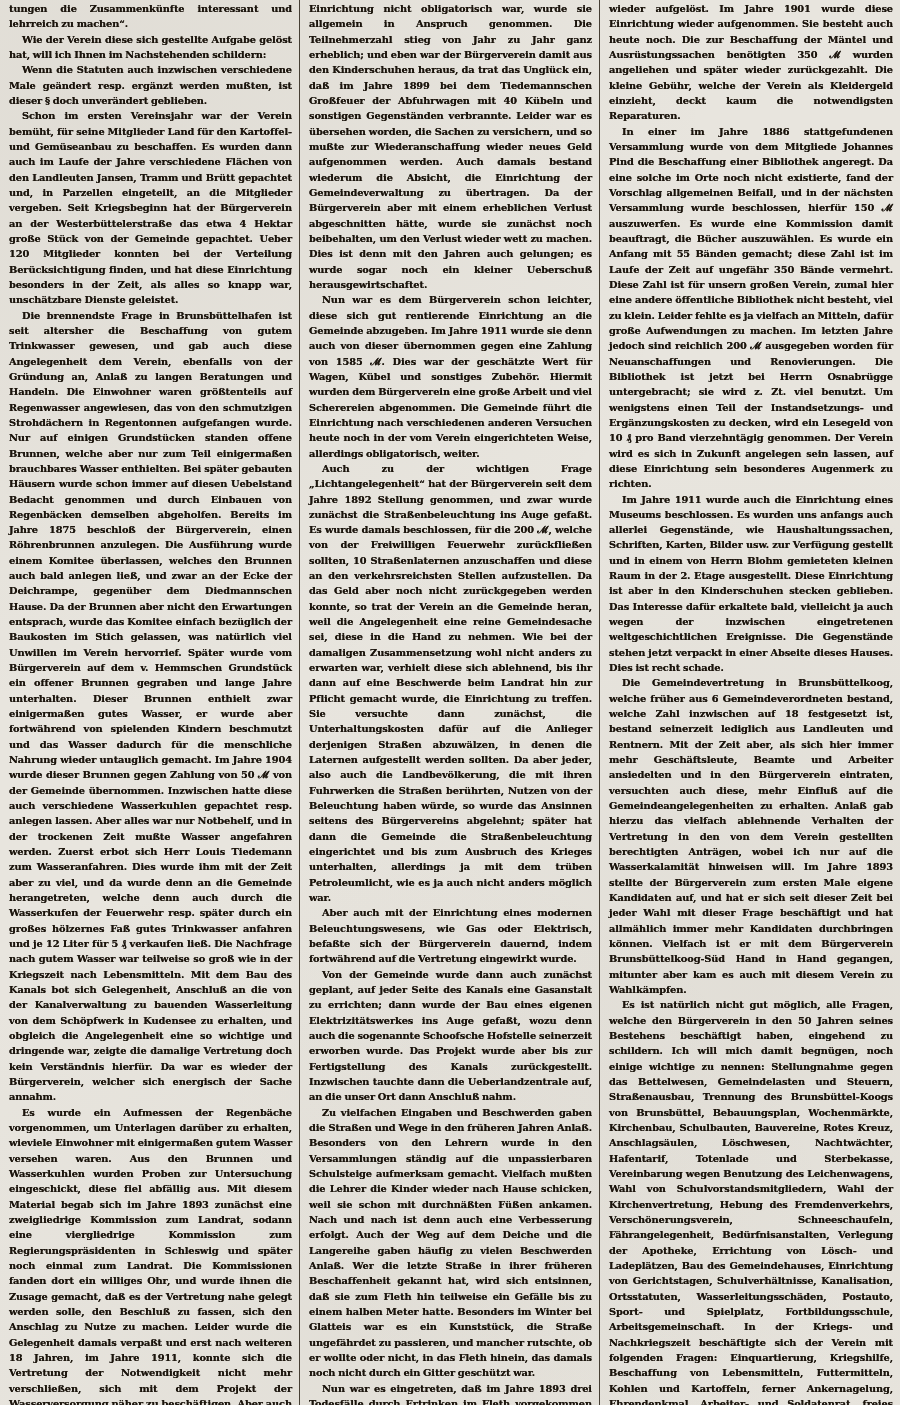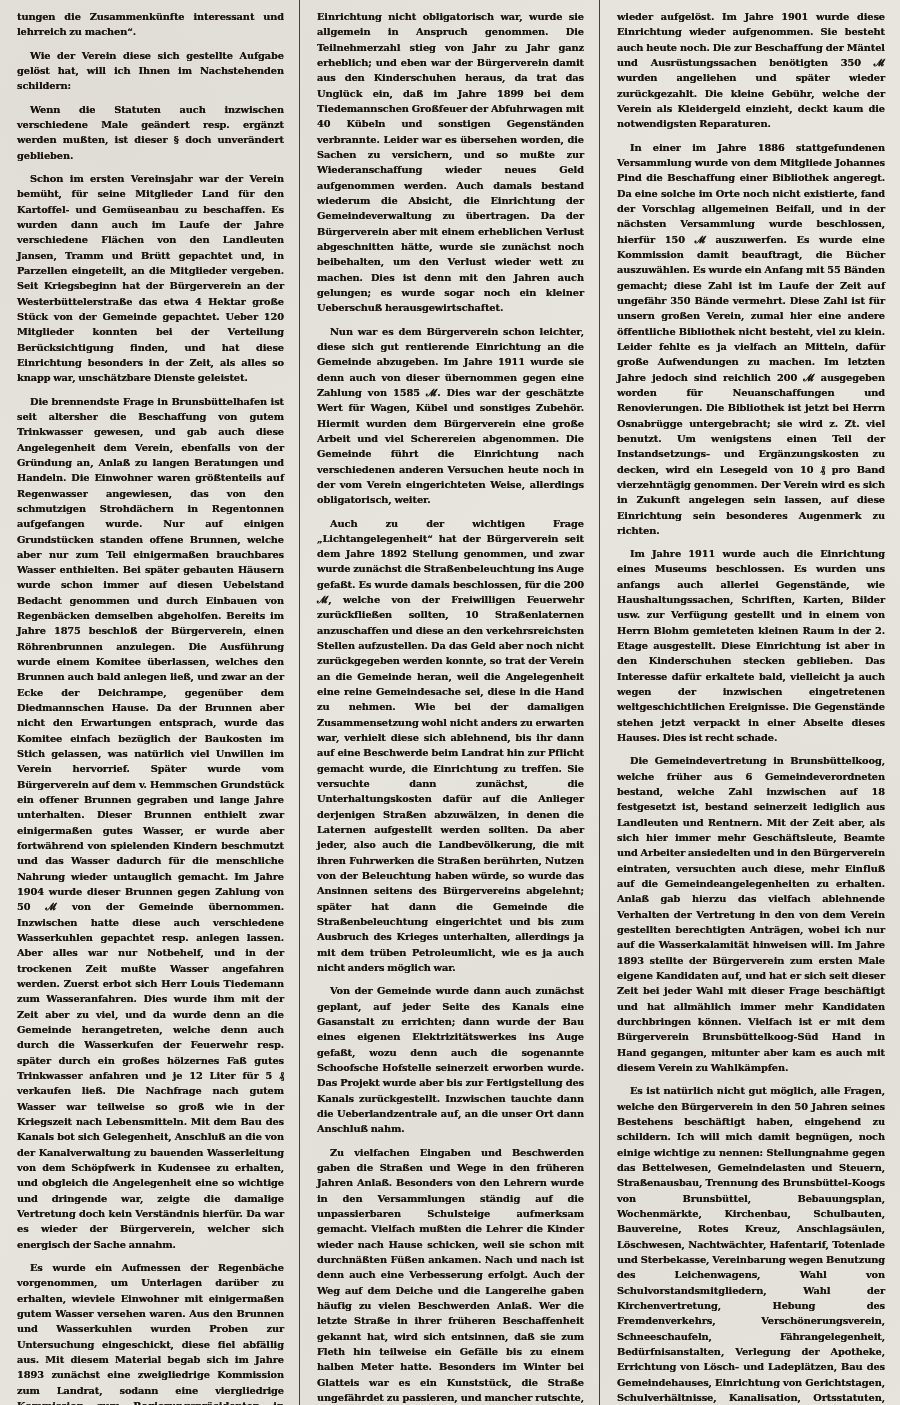--- a/index.html
+++ b/index.html
@@ -18,21 +18,21 @@
     color:#1c150d;
   }
   .col{
     box-sizing:border-box;
     width:300px;height:100%;
     overflow:hidden;
     padding:1px 7px 0 9px;
   }
   .col.rule{border-right:1.5px solid #463f34;}
   p.par{
-    margin:8px;
+    margin:0;
     font-size:9.8px;
     line-height:15.33px;
     text-align:justify;
     text-indent:13px;
     letter-spacing:-0.1px;
     word-spacing:-0.5px;
     hyphens:auto;-webkit-hyphens:auto;
     text-shadow:0 0 0.3px rgba(20,15,8,0.85);
   }
   p.par.noindent{text-indent:0;}
@@ -46,20 +46,21 @@
       <p class="par">Wie der Verein diese sich gestellte Aufgabe gelöst hat, will ich Ihnen im Nachstehenden schildern:</p>
       <p class="par">Wenn die Statuten auch inzwischen verschiedene Male geändert resp. ergänzt werden mußten, ist dieser § doch unverändert geblieben.</p>
       <p class="par">Schon im ersten Vereinsjahr war der Verein bemüht, für seine Mitglieder Land für den Kartoffel- und Gemüseanbau zu beschaffen. Es wurden dann auch im Laufe der Jahre verschiedene Flächen von den Landleuten Jansen, Tramm und Brütt gepachtet und, in Parzellen eingeteilt, an die Mitglieder vergeben. Seit Kriegsbeginn hat der Bürgerverein an der Westerbüttelerstraße das etwa 4 Hektar große Stück von der Gemeinde gepachtet. Ueber 120 Mitglieder konnten bei der Verteilung Berücksichtigung finden, und hat diese Einrichtung besonders in der Zeit, als alles so knapp war, unschätzbare Dienste geleistet.</p>
       <p class="par">Die brennendste Frage in Brunsbüttelhafen ist seit altersher die Beschaffung von gutem Trinkwasser gewesen, und gab auch diese Angelegenheit dem Verein, ebenfalls von der Gründung an, Anlaß zu langen Beratungen und Handeln. Die Einwohner waren größtenteils auf Regenwasser angewiesen, das von den schmutzigen Strohdächern in Regentonnen aufgefangen wurde. Nur auf einigen Grundstücken standen offene Brunnen, welche aber nur zum Teil einigermaßen brauchbares Wasser enthielten. Bei später gebauten Häusern wurde schon immer auf diesen Uebelstand Bedacht genommen und durch Einbauen von Regenbäcken demselben abgeholfen. Bereits im Jahre 1875 beschloß der Bürgerverein, einen Röhrenbrunnen anzulegen. Die Ausführung wurde einem Komitee überlassen, welches den Brunnen auch bald anlegen ließ, und zwar an der Ecke der Deichrampe, gegenüber dem Diedmannschen Hause. Da der Brunnen aber nicht den Erwartungen entsprach, wurde das Komitee einfach bezüglich der Baukosten im Stich gelassen, was natürlich viel Unwillen im Verein hervorrief. Später wurde vom Bürgerverein auf dem v. Hemmschen Grundstück ein offener Brunnen gegraben und lange Jahre unterhalten. Dieser Brunnen enthielt zwar einigermaßen gutes Wasser, er wurde aber fortwährend von spielenden Kindern beschmutzt und das Wasser dadurch für die menschliche Nahrung wieder untauglich gemacht. Im Jahre 1904 wurde dieser Brunnen gegen Zahlung von 50 ℳ von der Gemeinde übernommen. Inzwischen hatte diese auch verschiedene Wasserkuhlen gepachtet resp. anlegen lassen. Aber alles war nur Notbehelf, und in der trockenen Zeit mußte Wasser angefahren werden. Zuerst erbot sich Herr Louis Tiedemann zum Wasseranfahren. Dies wurde ihm mit der Zeit aber zu viel, und da wurde denn an die Gemeinde herangetreten, welche denn auch durch die Wasserkufen der Feuerwehr resp. später durch ein großes hölzernes Faß gutes Trinkwasser anfahren und je 12 Liter für 5 ₰ verkaufen ließ. Die Nachfrage nach gutem Wasser war teilweise so groß wie in der Kriegszeit nach Lebensmitteln. Mit dem Bau des Kanals bot sich Gelegenheit, Anschluß an die von der Kanalverwaltung zu bauenden Wasserleitung von dem Schöpfwerk in Kudensee zu erhalten, und obgleich die Angelegenheit eine so wichtige und dringende war, zeigte die damalige Vertretung doch kein Verständnis hierfür. Da war es wieder der Bürgerverein, welcher sich energisch der Sache annahm.</p>
       <p class="par">Es wurde ein Aufmessen der Regenbäche vorgenommen, um Unterlagen darüber zu erhalten, wieviele Einwohner mit einigermaßen gutem Wasser versehen waren. Aus den Brunnen und Wasserkuhlen wurden Proben zur Untersuchung eingeschickt, diese fiel abfällig aus. Mit diesem Material begab sich im Jahre 1893 zunächst eine zweigliedrige Kommission zum Landrat, sodann eine viergliedrige Kommission zum Regierungspräsidenten in Schleswig und später noch einmal zum Landrat. Die Kommissionen fanden dort ein williges Ohr, und wurde ihnen die Zusage gemacht, daß es der Vertretung nahe gelegt werden solle, den Beschluß zu fassen, sich den Anschlag zu Nutze zu machen. Leider wurde die Gelegenheit damals verpaßt und erst nach weiteren 18 Jahren, im Jahre 1911, konnte sich die Vertretung der Notwendigkeit nicht mehr verschließen, sich mit dem Projekt der Wasserversorgung näher zu beschäftigen. Aber auch da suchte man nicht gleich den einfachsten und billigsten Weg, sich mit der Kanalverwaltung in Verbindung zu setzen, sondern es entstand ein Projekt, eine eigene Wasserleitung von Kuden nach hier zu bauen. In Kuden waren schon Bohrungen vorgenommen und Land angekauft worden. Die Ausführung wurde auf 500 000 ℳ veranschlagt; an jährlichen Kosten wären etwa 35 000 ℳ aufzubringen gewesen. Dieser enorme Betrag wäre aber von einem geringeren Teil der Bevölkerung zu tragen gewesen, da die Südseite bereits Anschluß hatte; auch das sogenannte Kanaldorf schied aus, weil dieses ebenfalls inzwischen Anschluß an das Kanalnetz erhalten hatte. Auch konnte die abseits wohnende Landbevölkerung nicht herangezogen werden, da sie keinen Nutzen davon hatte. So war es doch nicht gut möglich, die Rentabilität herauszuwirtschaften.</p>
     </div>
   <div class="col rule" lang="de">
       <p class="par noindent">Einrichtung nicht obligatorisch war, wurde sie allgemein in Anspruch genommen. Die Teilnehmerzahl stieg von Jahr zu Jahr ganz erheblich; und eben war der Bürgerverein damit aus den Kinderschuhen heraus, da trat das Unglück ein, daß im Jahre 1899 bei dem Tiedemannschen Großfeuer der Abfuhrwagen mit 40 Kübeln und sonstigen Gegenständen verbrannte. Leider war es übersehen worden, die Sachen zu versichern, und so mußte zur Wiederanschaffung wieder neues Geld aufgenommen werden. Auch damals bestand wiederum die Absicht, die Einrichtung der Gemeindeverwaltung zu übertragen. Da der Bürgerverein aber mit einem erheblichen Verlust abgeschnitten hätte, wurde sie zunächst noch beibehalten, um den Verlust wieder wett zu machen. Dies ist denn mit den Jahren auch gelungen; es wurde sogar noch ein kleiner Ueberschuß herausgewirtschaftet.</p>
       <p class="par">Nun war es dem Bürgerverein schon leichter, diese sich gut rentierende Einrichtung an die Gemeinde abzugeben. Im Jahre 1911 wurde sie denn auch von dieser übernommen gegen eine Zahlung von 1585 ℳ. Dies war der geschätzte Wert für Wagen, Kübel und sonstiges Zubehör. Hiermit wurden dem Bürgerverein eine große Arbeit und viel Scherereien abgenommen. Die Gemeinde führt die Einrichtung nach verschiedenen anderen Versuchen heute noch in der vom Verein eingerichteten Weise, allerdings obligatorisch, weiter.</p>
       <p class="par">Auch zu der wichtigen Frage „Lichtangelegenheit“ hat der Bürgerverein seit dem Jahre 1892 Stellung genommen, und zwar wurde zunächst die Straßenbeleuchtung ins Auge gefaßt. Es wurde damals beschlossen, für die 200 ℳ, welche von der Freiwilligen Feuerwehr zurückfließen sollten, 10 Straßenlaternen anzuschaffen und diese an den verkehrsreichsten Stellen aufzustellen. Da das Geld aber noch nicht zurückgegeben werden konnte, so trat der Verein an die Gemeinde heran, weil die Angelegenheit eine reine Gemeindesache sei, diese in die Hand zu nehmen. Wie bei der damaligen Zusammensetzung wohl nicht anders zu erwarten war, verhielt diese sich ablehnend, bis ihr dann auf eine Beschwerde beim Landrat hin zur Pflicht gemacht wurde, die Einrichtung zu treffen. Sie versuchte dann zunächst, die Unterhaltungskosten dafür auf die Anlieger derjenigen Straßen abzuwälzen, in denen die Laternen aufgestellt werden sollten. Da aber jeder, also auch die Landbevölkerung, die mit ihren Fuhrwerken die Straßen berührten, Nutzen von der Beleuchtung haben würde, so wurde das Ansinnen seitens des Bürgervereins abgelehnt; später hat dann die Gemeinde die Straßenbeleuchtung eingerichtet und bis zum Ausbruch des Krieges unterhalten, allerdings ja mit dem trüben Petroleumlicht, wie es ja auch nicht anders möglich war.</p>
+      <p class="par">Aber auch mit der Einrichtung eines modernen Beleuchtungswesens, wie Gas oder Elektrisch, befaßte sich der Bürgerverein dauernd, indem fortwährend auf die Vertretung eingewirkt wurde.</p>
       <p class="par">Von der Gemeinde wurde dann auch zunächst geplant, auf jeder Seite des Kanals eine Gasanstalt zu errichten; dann wurde der Bau eines eigenen Elektrizitätswerkes ins Auge gefaßt, wozu denn auch die sogenannte Schoofsche Hofstelle seinerzeit erworben wurde. Das Projekt wurde aber bis zur Fertigstellung des Kanals zurückgestellt. Inzwischen tauchte dann die Ueberlandzentrale auf, an die unser Ort dann Anschluß nahm.</p>
       <p class="par">Zu vielfachen Eingaben und Beschwerden gaben die Straßen und Wege in den früheren Jahren Anlaß. Besonders von den Lehrern wurde in den Versammlungen ständig auf die unpassierbaren Schulsteige aufmerksam gemacht. Vielfach mußten die Lehrer die Kinder wieder nach Hause schicken, weil sie schon mit durchnäßten Füßen ankamen. Nach und nach ist denn auch eine Verbesserung erfolgt. Auch der Weg auf dem Deiche und die Langereihe gaben häufig zu vielen Beschwerden Anlaß. Wer die letzte Straße in ihrer früheren Beschaffenheit gekannt hat, wird sich entsinnen, daß sie zum Fleth hin teilweise ein Gefälle bis zu einem halben Meter hatte. Besonders im Winter bei Glatteis war es ein Kunststück, die Straße ungefährdet zu passieren, und mancher rutschte, ob er wollte oder nicht, in das Fleth hinein, das damals noch nicht durch ein Gitter geschützt war.</p>
       <p class="par">Nun war es eingetreten, daß im Jahre 1893 drei Todesfälle durch Ertrinken im Fleth vorgekommen waren, welche wohl teilweise auf die unfreiwillige Rutscherei zurückzuführen sind. Durch Vorstelligwerden bei den zuständigen Organen, wie Gemeinde, Vierschleuseneinigung und Landrat, wurde dann nach einigen Jahren das dort befindliche Reck gesetzt und später auch die Straße ausgebaut.</p>
     </div>
   <div class="col" lang="de">
       <p class="par noindent">wieder aufgelöst. Im Jahre 1901 wurde diese Einrichtung wieder aufgenommen. Sie besteht auch heute noch. Die zur Beschaffung der Mäntel und Ausrüstungssachen benötigten 350 ℳ wurden angeliehen und später wieder zurückgezahlt. Die kleine Gebühr, welche der Verein als Kleidergeld einzieht, deckt kaum die notwendigsten Reparaturen.</p>
       <p class="par">In einer im Jahre 1886 stattgefundenen Versammlung wurde von dem Mitgliede Johannes Pind die Beschaffung einer Bibliothek angeregt. Da eine solche im Orte noch nicht existierte, fand der Vorschlag allgemeinen Beifall, und in der nächsten Versammlung wurde beschlossen, hierfür 150 ℳ auszuwerfen. Es wurde eine Kommission damit beauftragt, die Bücher auszuwählen. Es wurde ein Anfang mit 55 Bänden gemacht; diese Zahl ist im Laufe der Zeit auf ungefähr 350 Bände vermehrt. Diese Zahl ist für unsern großen Verein, zumal hier eine andere öffentliche Bibliothek nicht besteht, viel zu klein. Leider fehlte es ja vielfach an Mitteln, dafür große Aufwendungen zu machen. Im letzten Jahre jedoch sind reichlich 200 ℳ ausgegeben worden für Neuanschaffungen und Renovierungen. Die Bibliothek ist jetzt bei Herrn Osnabrügge untergebracht; sie wird z. Zt. viel benutzt. Um wenigstens einen Teil der Instandsetzungs- und Ergänzungskosten zu decken, wird ein Lesegeld von 10 ₰ pro Band vierzehntägig genommen. Der Verein wird es sich in Zukunft angelegen sein lassen, auf diese Einrichtung sein besonderes Augenmerk zu richten.</p>
       <p class="par">Im Jahre 1911 wurde auch die Einrichtung eines Museums beschlossen. Es wurden uns anfangs auch allerlei Gegenstände, wie Haushaltungssachen, Schriften, Karten, Bilder usw. zur Verfügung gestellt und in einem von Herrn Blohm gemieteten kleinen Raum in der 2. Etage ausgestellt. Diese Einrichtung ist aber in den Kinderschuhen stecken geblieben. Das Interesse dafür erkaltete bald, vielleicht ja auch wegen der inzwischen eingetretenen weltgeschichtlichen Ereignisse. Die Gegenstände stehen jetzt verpackt in einer Abseite dieses Hauses. Dies ist recht schade.</p>
       <p class="par">Die Gemeindevertretung in Brunsbüttelkoog, welche früher aus 6 Gemeindeverordneten bestand, welche Zahl inzwischen auf 18 festgesetzt ist, bestand seinerzeit lediglich aus Landleuten und Rentnern. Mit der Zeit aber, als sich hier immer mehr Geschäftsleute, Beamte und Arbeiter ansiedelten und in den Bürgerverein eintraten, versuchten auch diese, mehr Einfluß auf die Gemeindeangelegenheiten zu erhalten. Anlaß gab hierzu das vielfach ablehnende Verhalten der Vertretung in den von dem Verein gestellten berechtigten Anträgen, wobei ich nur auf die Wasserkalamität hinweisen will. Im Jahre 1893 stellte der Bürgerverein zum ersten Male eigene Kandidaten auf, und hat er sich seit dieser Zeit bei jeder Wahl mit dieser Frage beschäftigt und hat allmählich immer mehr Kandidaten durchbringen können. Vielfach ist er mit dem Bürgerverein Brunsbüttelkoog-Süd Hand in Hand gegangen, mitunter aber kam es auch mit diesem Verein zu Wahlkämpfen.</p>
       <p class="par">Es ist natürlich nicht gut möglich, alle Fragen, welche den Bürgerverein in den 50 Jahren seines Bestehens beschäftigt haben, eingehend zu schildern. Ich will mich damit begnügen, noch einige wichtige zu nennen: Stellungnahme gegen das Bettelwesen, Gemeindelasten und Steuern, Straßenausbau, Trennung des Brunsbüttel-Koogs von Brunsbüttel, Bebauungsplan, Wochenmärkte, Kirchenbau, Schulbauten, Bauvereine, Rotes Kreuz, Anschlagsäulen, Löschwesen, Nachtwächter, Hafentarif, Totenlade und Sterbekasse, Vereinbarung wegen Benutzung des Leichenwagens, Wahl von Schulvorstandsmitgliedern, Wahl der Kirchenvertretung, Hebung des Fremdenverkehrs, Verschönerungsverein, Schneeschaufeln, Fährangelegenheit, Bedürfnisanstalten, Verlegung der Apotheke, Errichtung von Lösch- und Ladeplätzen, Bau des Gemeindehauses, Einrichtung von Gerichtstagen, Schulverhältnisse, Kanalisation, Ortsstatuten, Wasserleitungsschäden, Postauto, Sport- und Spielplatz, Fortbildungsschule, Arbeitsgemeinschaft. In der Kriegs- und Nachkriegszeit beschäftigte sich der Verein mit folgenden Fragen: Einquartierung, Kriegshilfe, Beschaffung von Lebensmitteln, Futtermitteln, Kohlen und Kartoffeln, ferner Ankernagelung, Ehrendenkmal, Arbeiter- und Soldatenrat, freies Bildungswesen, Einwohnerwehr, Mieteinigungsamt, Notstandswohnungen.</p>

